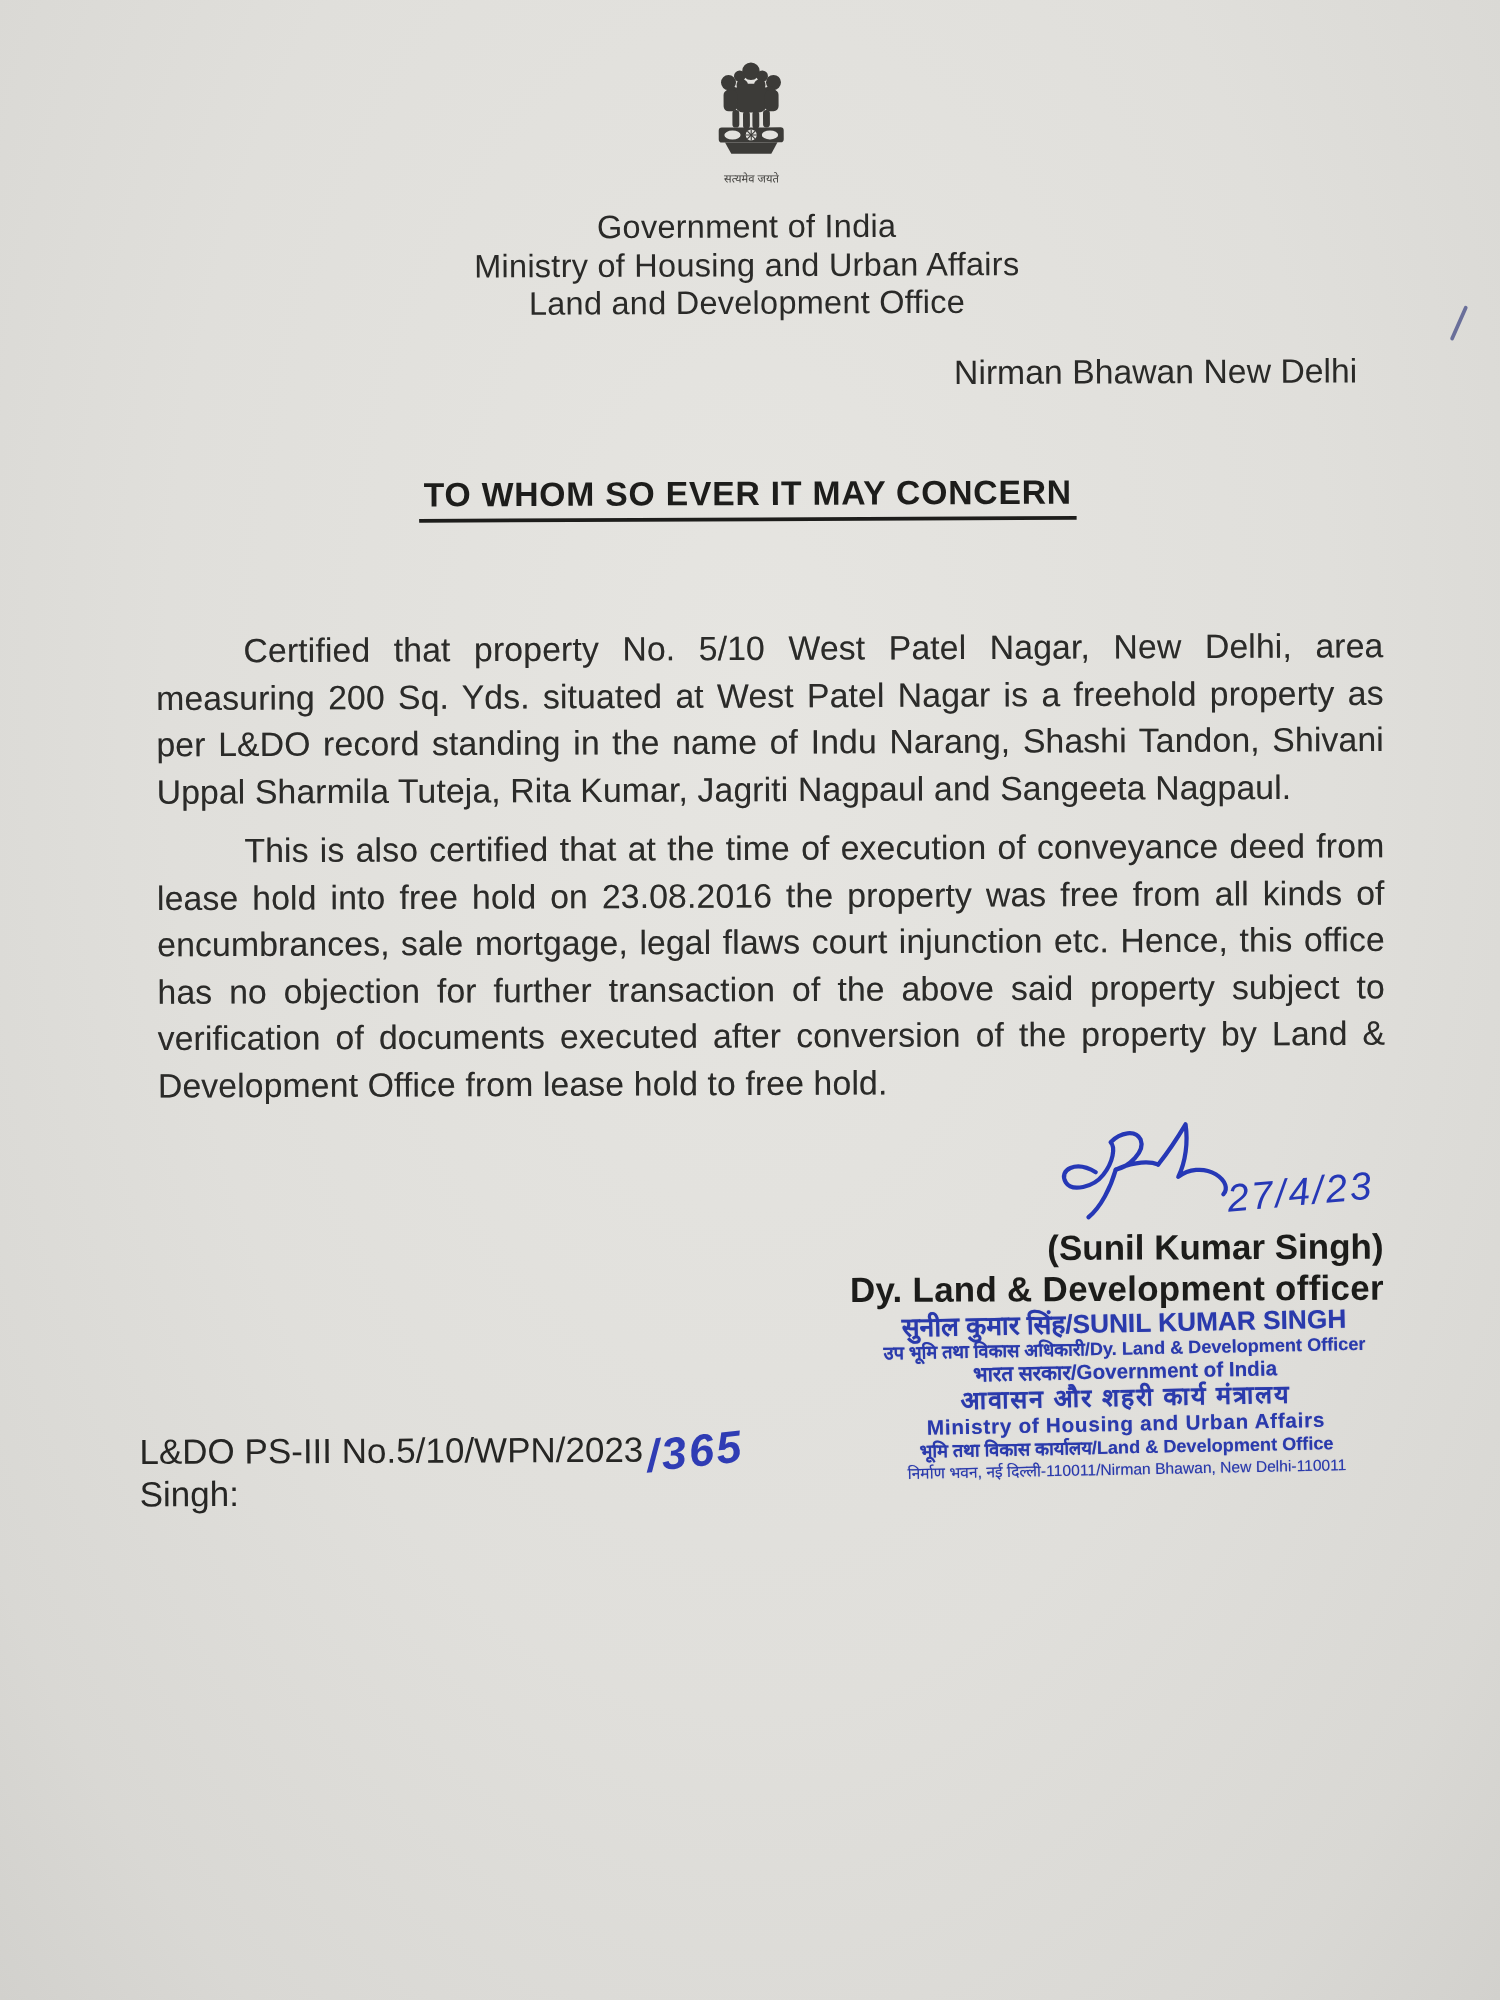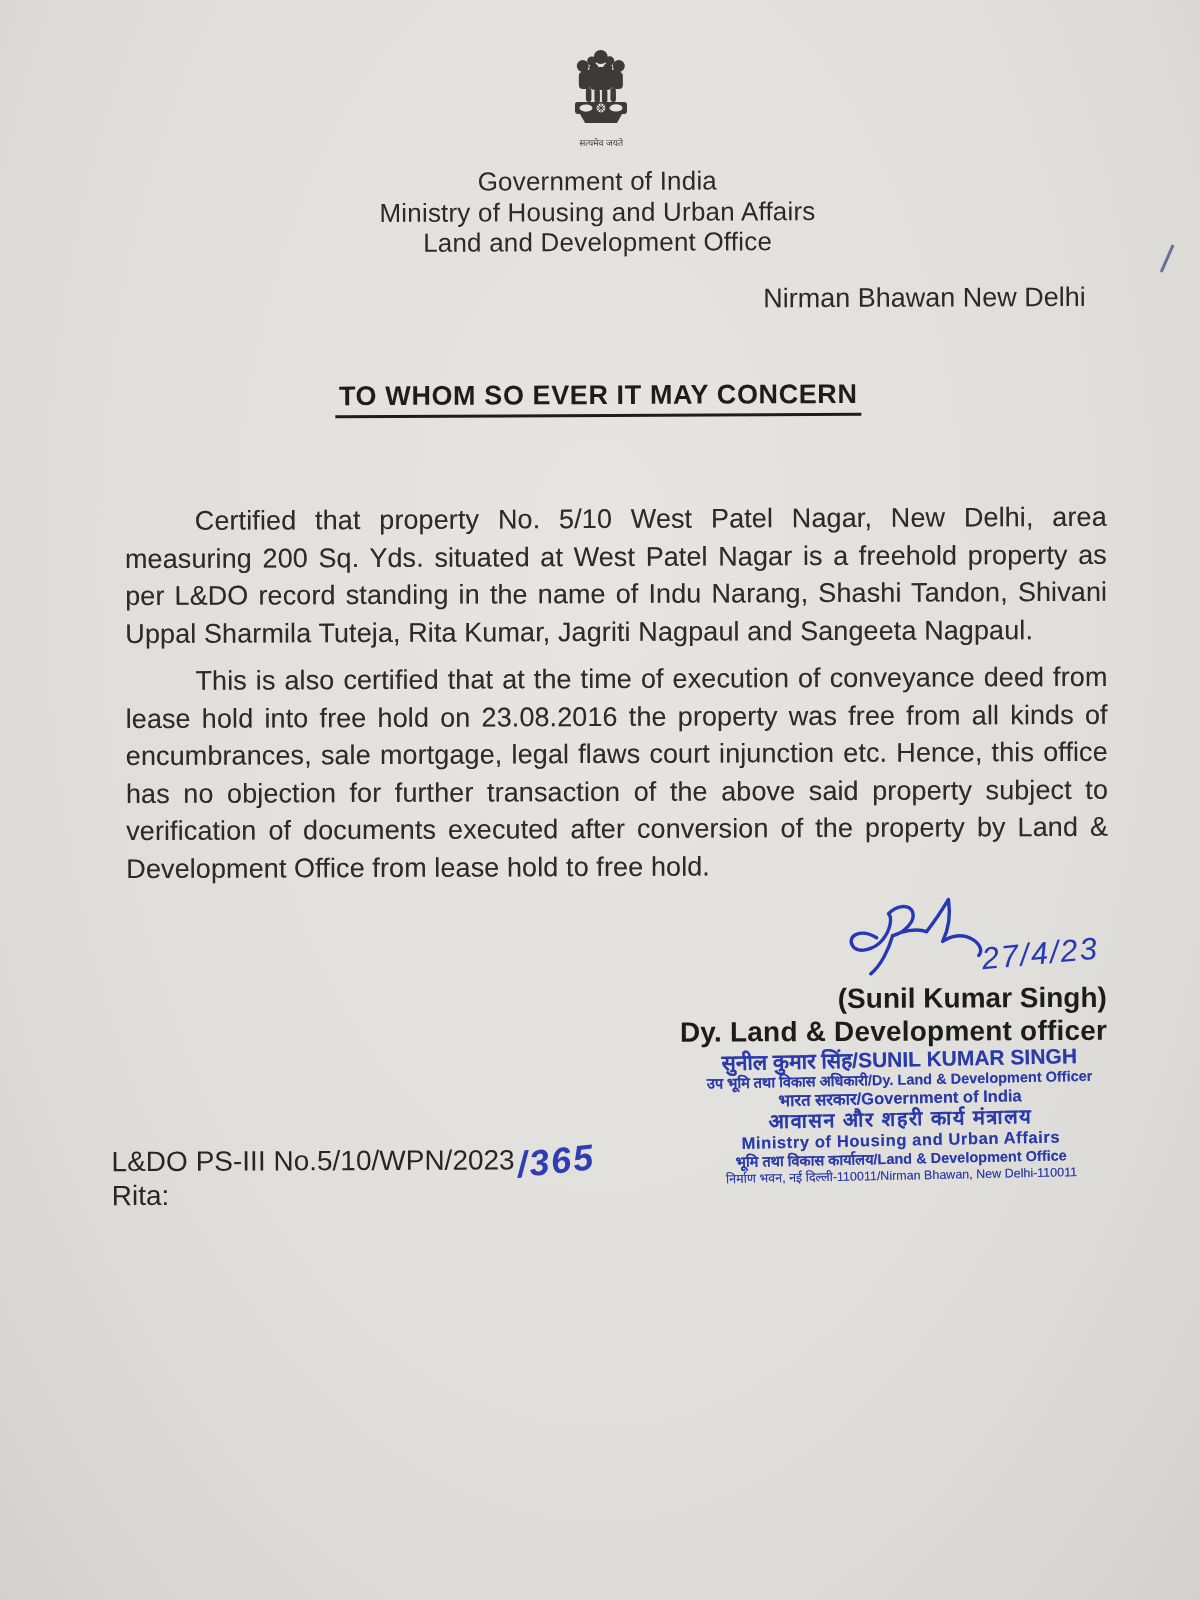--- a/index.html
+++ b/index.html
@@ -121,16 +121,16 @@
       <div class="s3">भारत सरकार/Government of India</div>
       <div class="s4">आवासन और शहरी कार्य मंत्रालय</div>
       <div class="s5">Ministry of Housing and Urban Affairs</div>
       <div class="s6">भूमि तथा विकास कार्यालय/Land &amp; Development Office</div>
       <div class="s7">निर्माण भवन, नई दिल्ली-110011/Nirman Bhawan, New Delhi-110011</div>
     </div>
 
     <div class="ref-line">
       <span>L&amp;DO PS-III No.5/10/WPN/2023</span><span class="ref-hand">/365</span>
     </div>
-    <div class="date-line">Rita:</div>
+    <div class="date-line">Singh:</div>
 
   </div>
 </div>
 
 </body></html>

